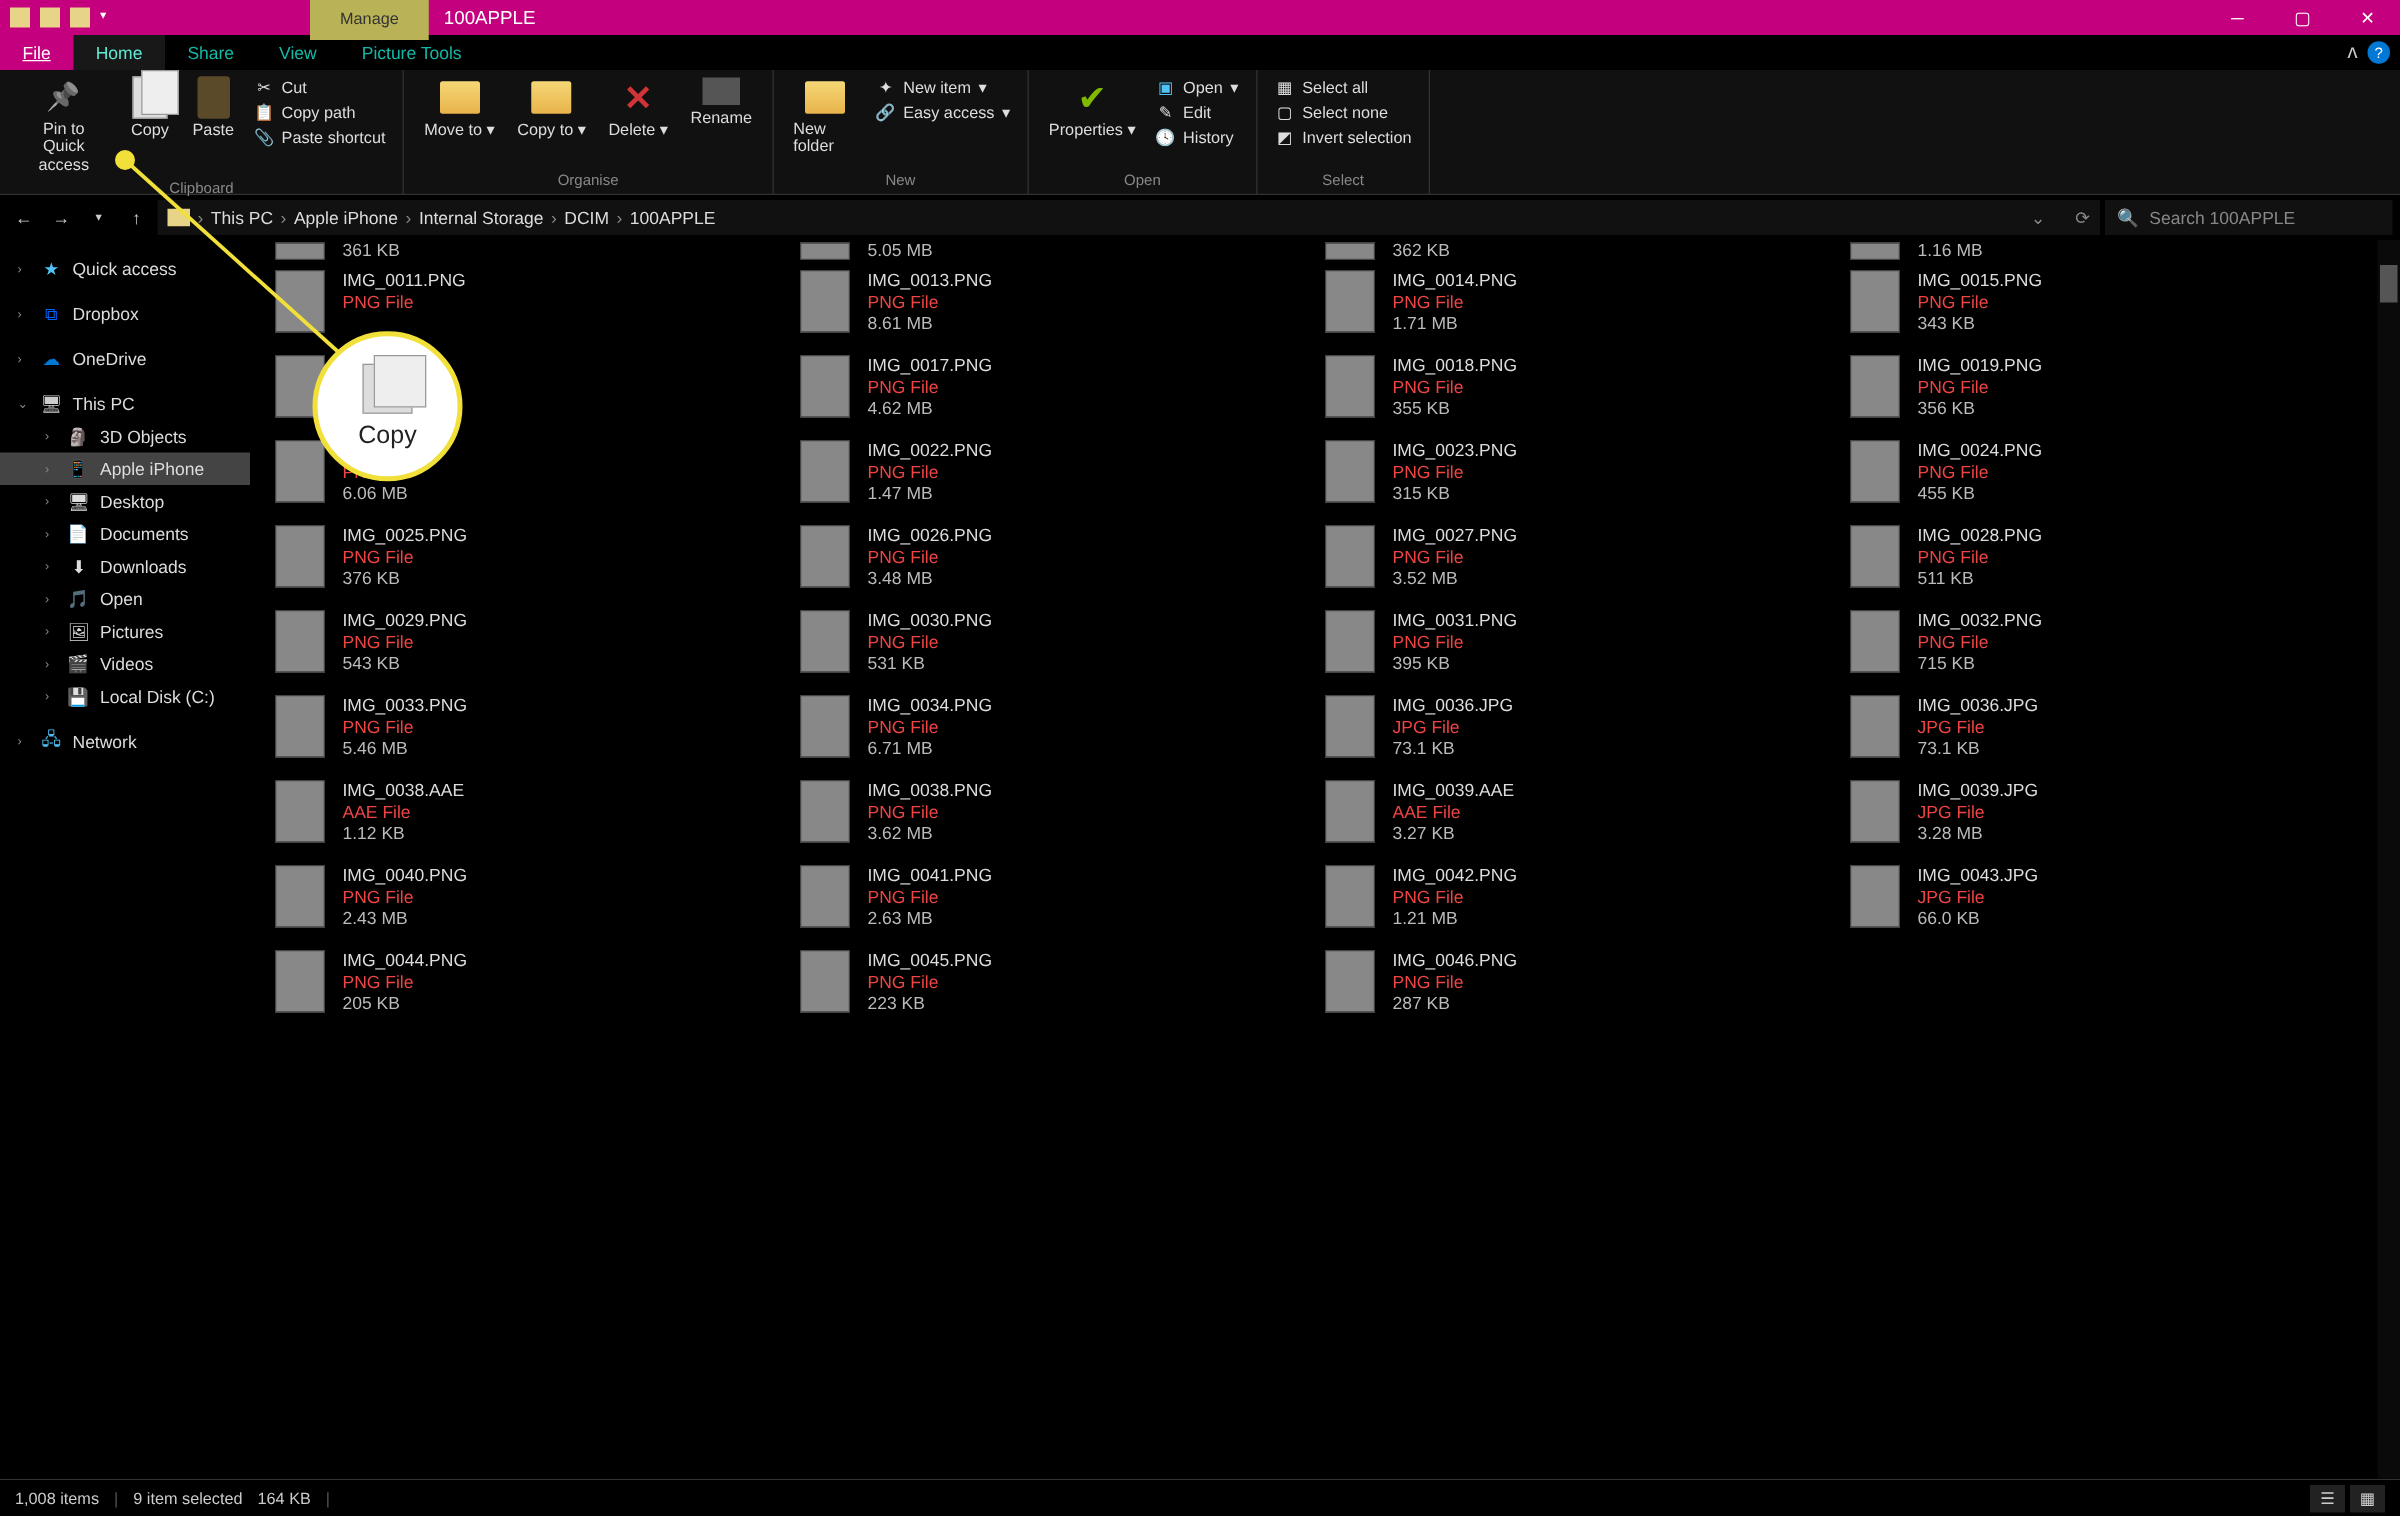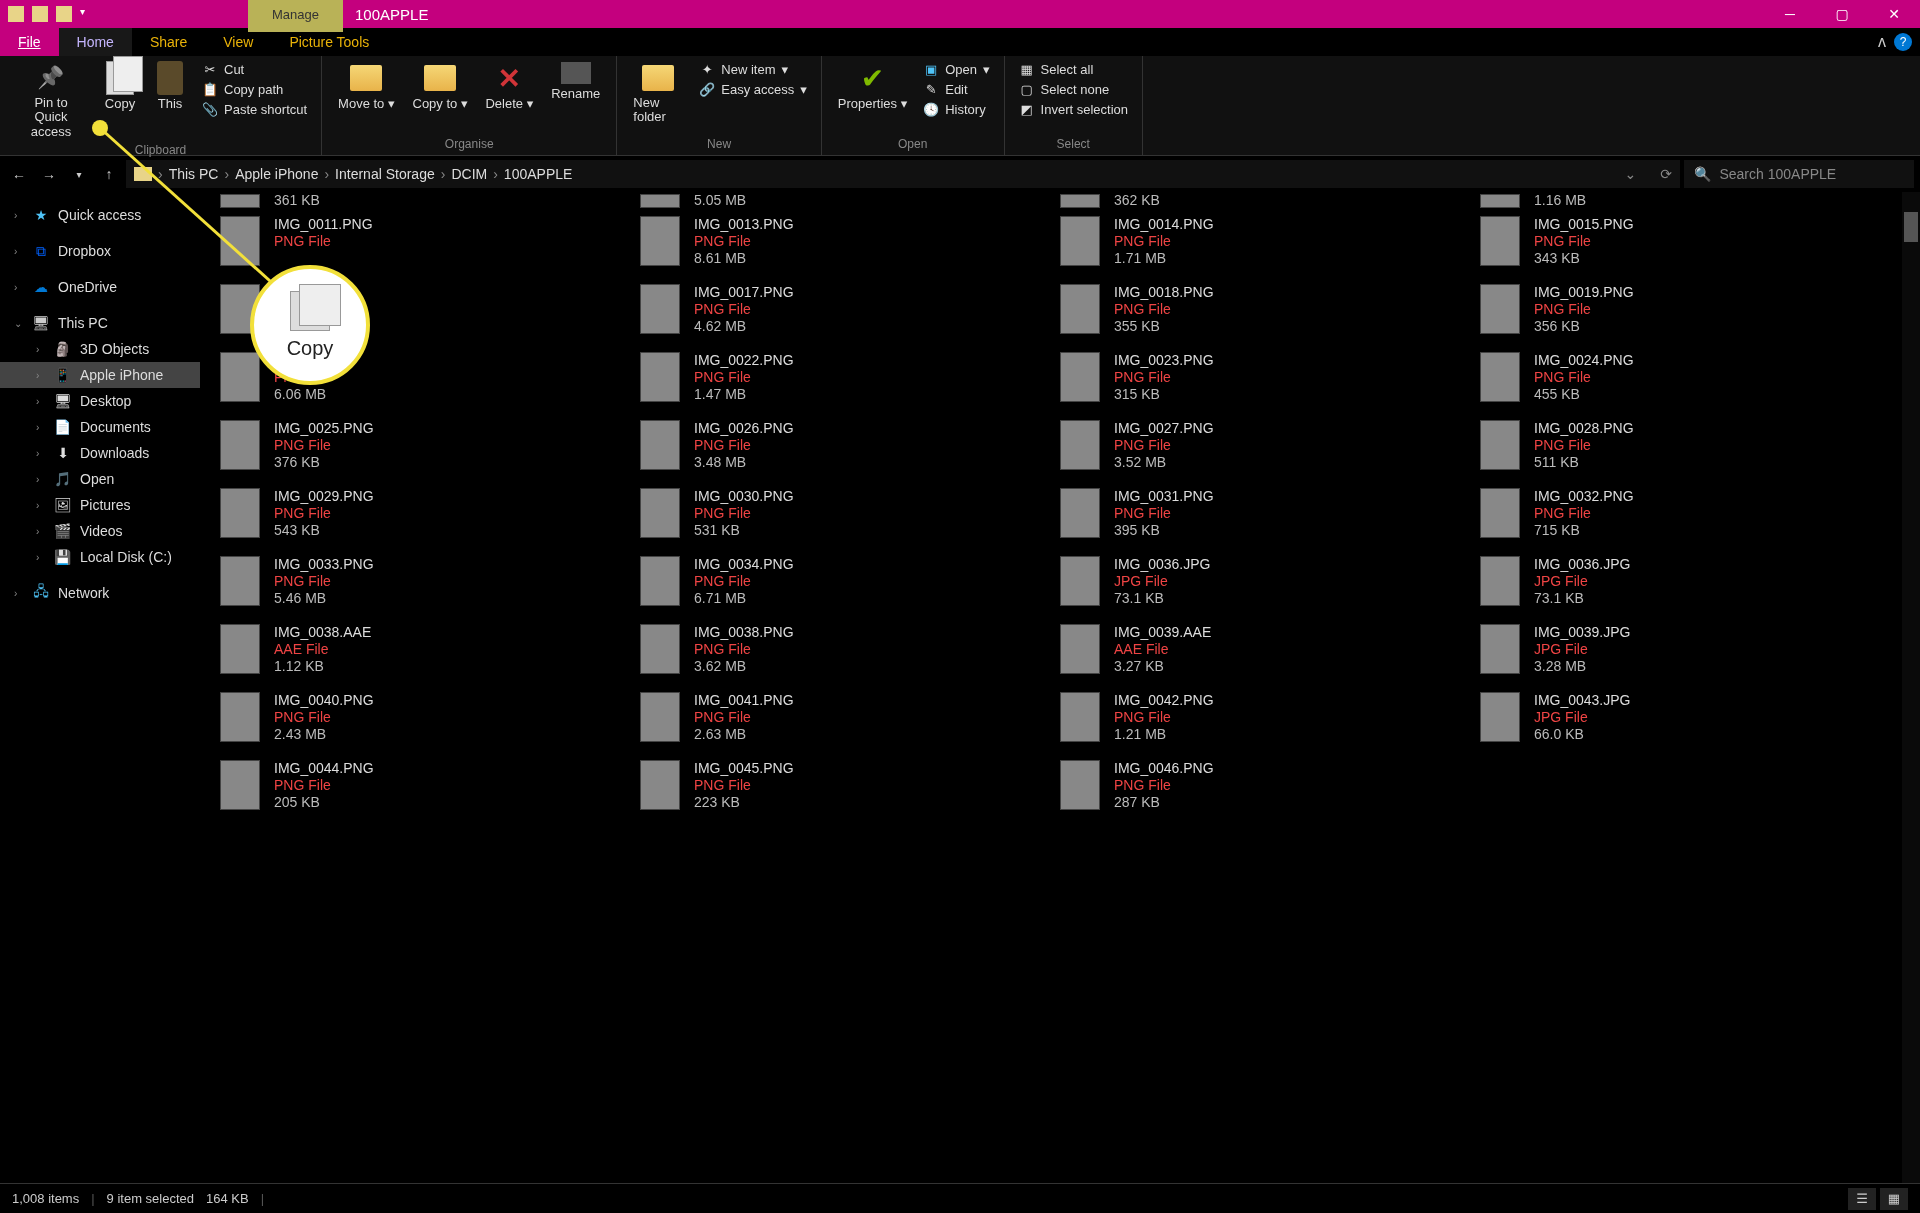--- a/index.html
+++ b/index.html
@@ -8,22 +8,22 @@
 .titlebar { height: 28px; background: #C4007E; display: flex; align-items: center; }
 .titlebar-icons { display: flex; gap: 8px; padding: 0 8px; }
 .titlebar-icon { width: 16px; height: 16px; background: #e8d488; }
 .titlebar-tab { background: #b9b257; height: 36px; padding: 12px 24px; display: flex; align-items: center; color: #333; font-size: 13px; margin-left: 155px; }
 .titlebar-text { margin-left: 12px; color: #fff; font-size: 15px; flex: 1; }
 .titlebar-ctrls { display: flex; }
 .titlebar-btn { width: 52px; height: 28px; display: flex; align-items: center; justify-content: center; color: #fff; font-size: 14px; }
 
 .menubar { height: 28px; background: #000; display: flex; align-items: center; }
 .menubar-file { background: #C4007E; color: #fff; padding: 0 18px; height: 28px; display: flex; align-items: center; font-size: 14px; text-decoration: underline; }
-.menubar-item { padding: 0 18px; color: #eab308; font-size: 14px; height: 28px; display: flex; align-items: center; }
-.menubar-item.active { background: #181818; color: #c4b5fd; }
+.menubar-item { padding: 0 18px; color: #14b8a6; font-size: 14px; height: 28px; display: flex; align-items: center; }
+.menubar-item.active { background: #181818; color: #5eead4; }
 .menubar-right { margin-left: auto; display: flex; align-items: center; padding-right: 8px; gap: 8px; }
 .help-circle { width: 18px; height: 18px; border-radius: 50%; background: #0078d4; color: #fff; font-size: 12px; display: flex; align-items: center; justify-content: center; }
 
 .ribbon { height: 100px; background: #111; display: flex; border-bottom: 1px solid #333; }
 .ribbon-group { border-right: 1px solid #333; padding: 4px 10px; display: flex; flex-direction: column; }
 .ribbon-group-content { display: flex; flex: 1; gap: 6px; align-items: flex-start; }
 .ribbon-group-label { text-align: center; font-size: 12px; color: #888; padding-top: 2px; }
 .ribbon-btn-lg { display: flex; flex-direction: column; align-items: center; gap: 2px; padding: 2px 6px; font-size: 13px; color: #ddd; }
 .ribbon-btn-lg .icon { width: 32px; height: 32px; display: flex; align-items: center; justify-content: center; }
 .ribbon-btn-sm { display: flex; align-items: center; gap: 6px; font-size: 13px; color: #ddd; padding: 1px 4px; }
@@ -122,21 +122,21 @@
       <div class="ribbon-btn-lg">
         <div class="icon">
             <div class="copy-icon"></div>
           </div>
         <div>Copy</div>
       </div>
       <div class="ribbon-btn-lg">
         <div class="icon">
             <div class="paste-icon"></div>
           </div>
-        <div>This</div>
+        <div>Paste</div>
       </div>
       <div class="ribbon-col">
         <div class="ribbon-btn-sm">
             <span class="icon">✂</span>
             <span>Cut</span>
           </div>
         <div class="ribbon-btn-sm">
             <span class="icon">📋</span>
             <span>Copy path</span>
           </div>

